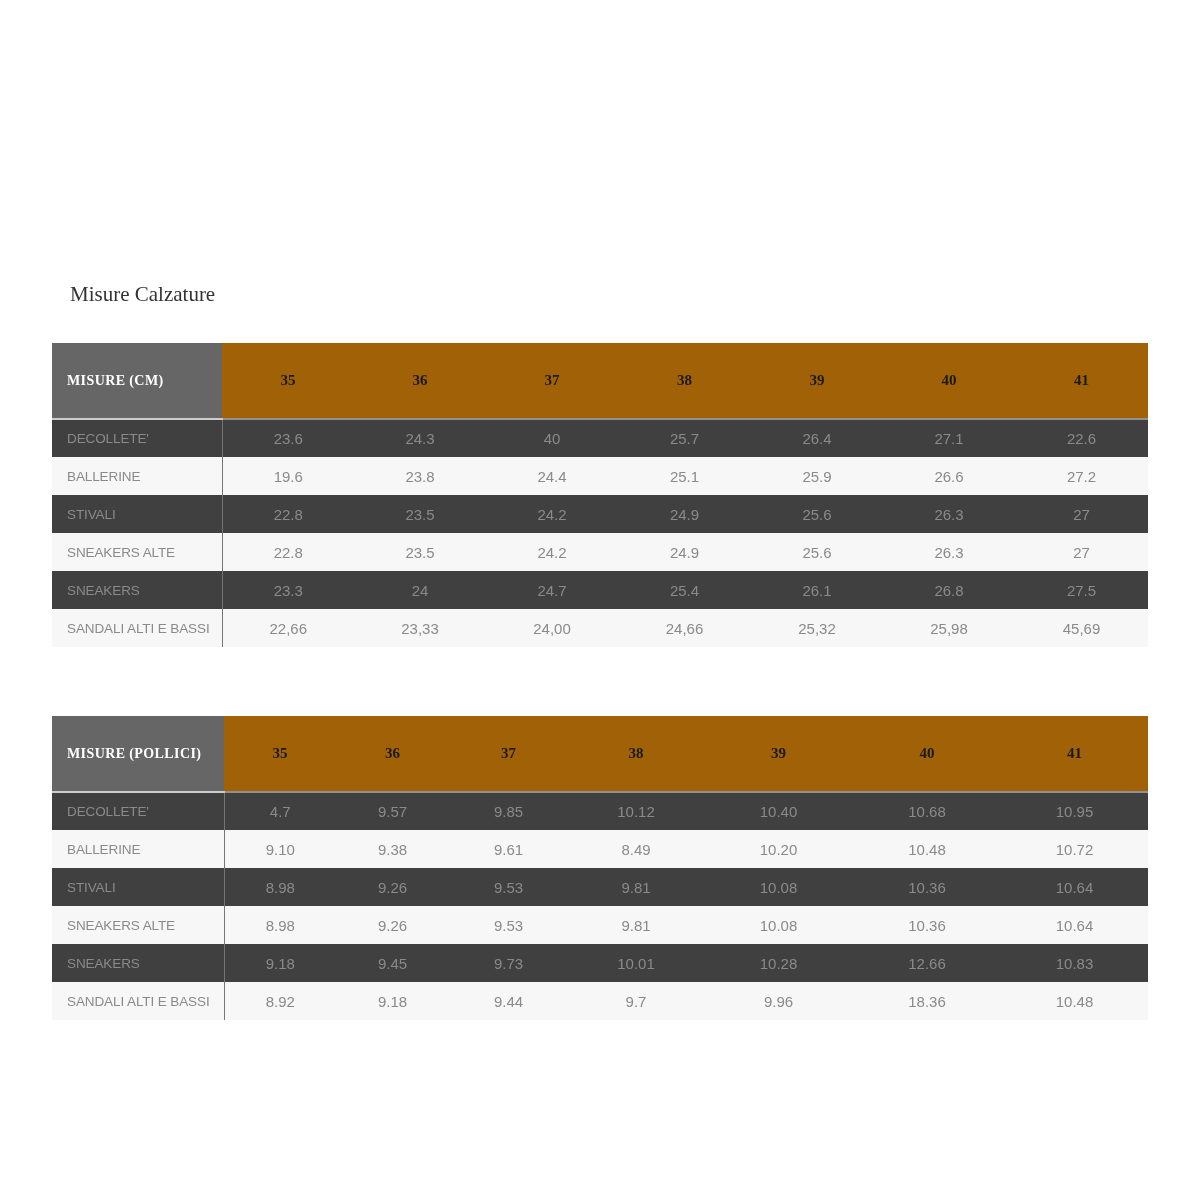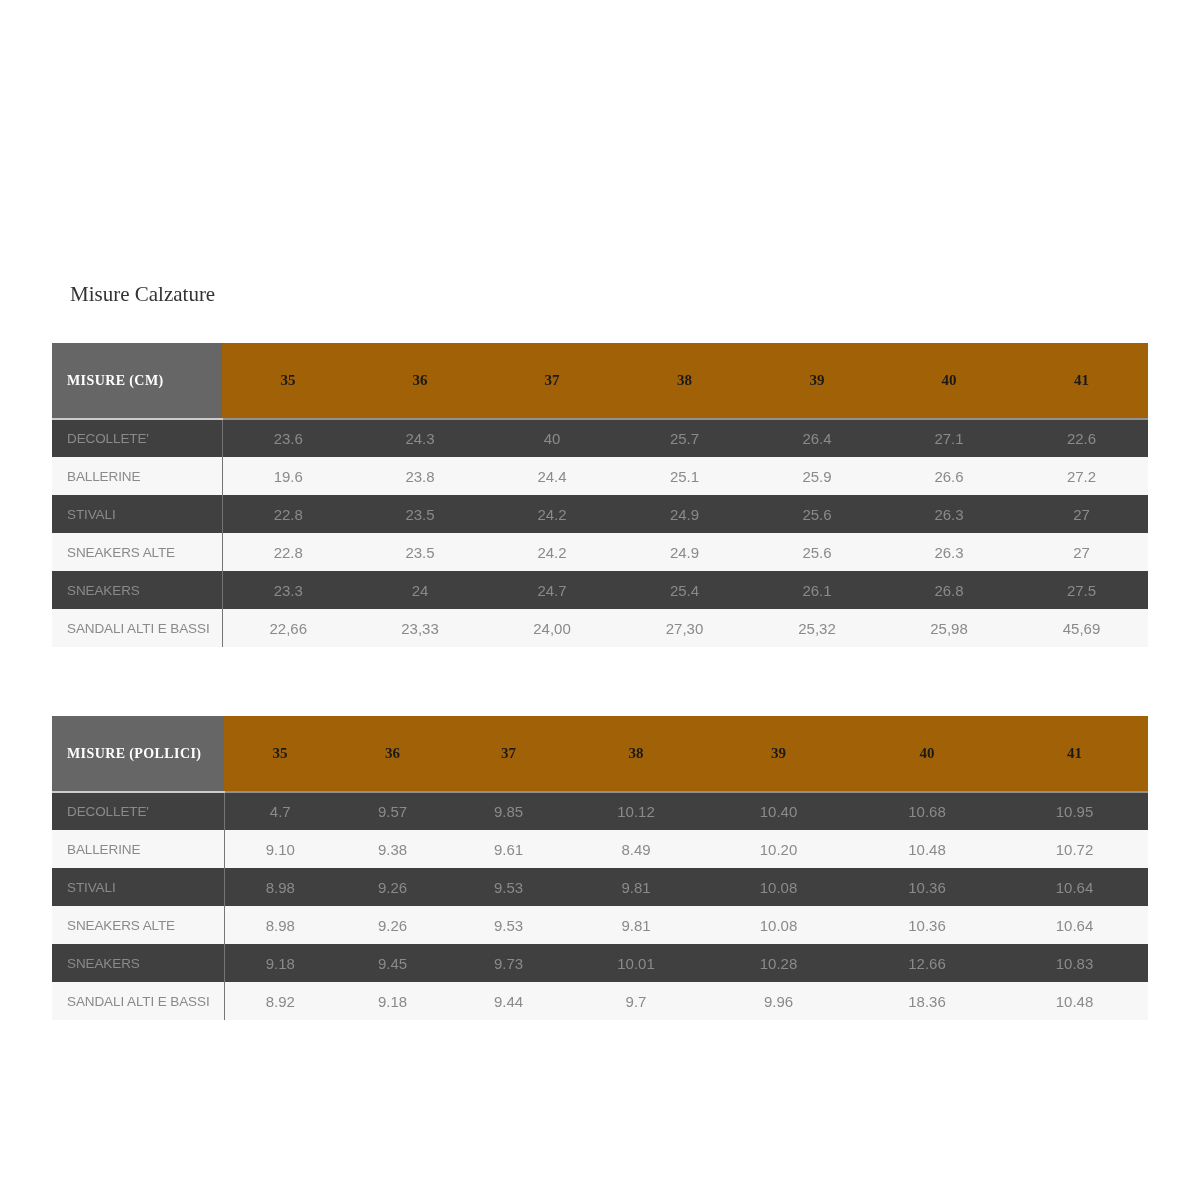--- a/index.html
+++ b/index.html
@@ -163,21 +163,21 @@
           <td>25.4</td>
           <td>26.1</td>
           <td>26.8</td>
           <td>27.5</td>
         </tr>
         <tr>
           <th class="row-label">SANDALI ALTI E BASSI</th>
           <td>22,66</td>
           <td>23,33</td>
           <td>24,00</td>
-          <td>27,30</td>
+          <td>24,66</td>
           <td>25,32</td>
           <td>25,98</td>
           <td>45,69</td>
         </tr>
       </tbody>
   </table>
 
   <table class="size-table">
     <colgroup>
       <col style="width:172px">

